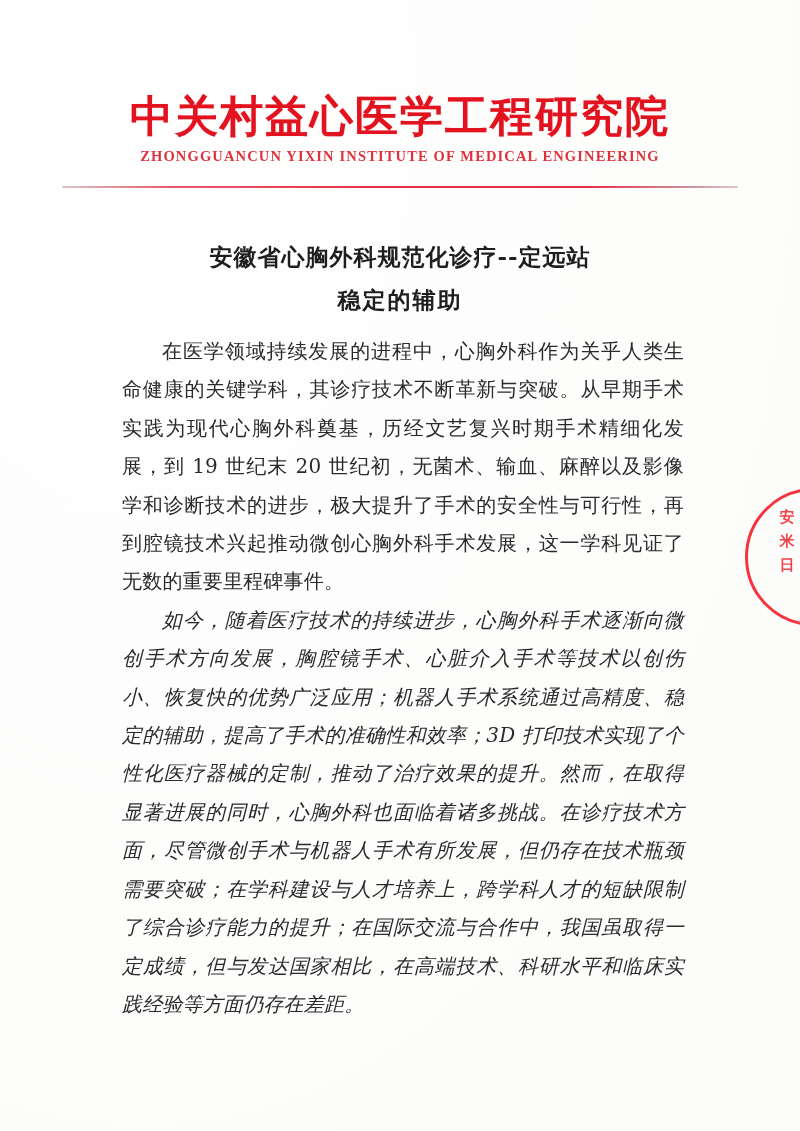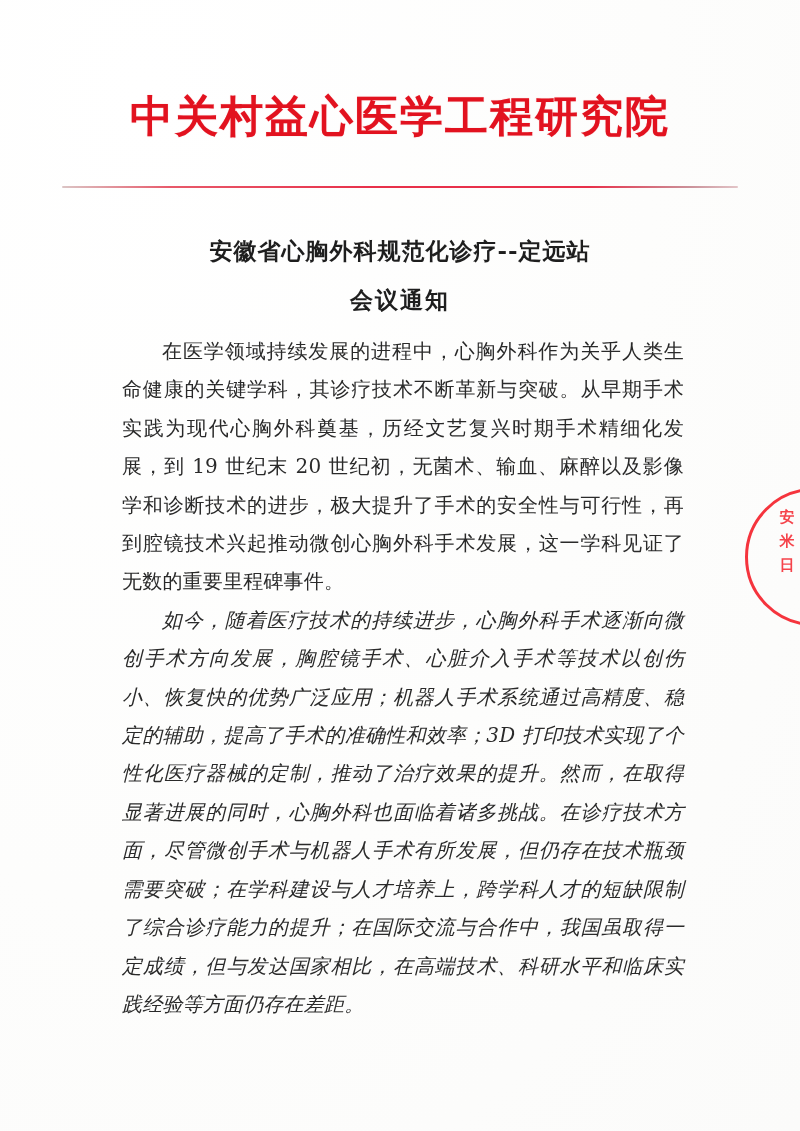--- a/index.html
+++ b/index.html
@@ -69,21 +69,21 @@
       #e8304a 46%,
       #e8304a 78%,
       rgba(190,120,130,0.8) 93%,
       rgba(210,160,165,0.6) 100%);
     border-radius: 1px;
   }
 
   
   .doc-title {
     position: absolute;
-    top: 239px;
+    top: 245px;
     left: 0;
     width: 800px;
     text-align: center;
     font-family: "DejaVu Serif", "Liberation Serif", serif;
     font-size: 23px;
     font-weight: 700;
     color: #1e1e1e;
     letter-spacing: 1px;
     line-height: 1.0;
   }
@@ -160,27 +160,28 @@
 </style>
 </head>
 <body>
 
 <div class="page">
 
   <div class="paper-tint"></div>
 
   <div class="letterhead">
     <div class="org-name-cn">中关村益心医学工程研究院</div>
+    <div class="org-name-en">ZHONGGUANCUN YIXIN INSTITUTE OF MEDICAL ENGINEERING</div>
   </div>
 
   <div class="header-rule"></div>
 
   <div class="doc-title">安徽省心胸外科规范化诊疗--定远站</div>
 
-  <div class="doc-subtitle">会议通知</div>
+  <div class="doc-subtitle">稳定的辅助</div>
 
   <div class="body-block">
     <p class="para">在医学领域持续发展的进程中，心胸外科作为关乎人类生命健康的关键学科，其诊疗技术不断革新与突破。从早期手术实践为现代心胸外科奠基，历经文艺复兴时期手术精细化发展，到 19 世纪末 20 世纪初，无菌术、输血、麻醉以及影像学和诊断技术的进步，极大提升了手术的安全性与可行性，再到腔镜技术兴起推动微创心胸外科手术发展，这一学科见证了无数的重要里程碑事件。</p>
     <p class="para">如今，随着医疗技术的持续进步，心胸外科手术逐渐向微创手术方向发展，胸腔镜手术、心脏介入手术等技术以创伤小、恢复快的优势广泛应用；机器人手术系统通过高精度、稳定的辅助，提高了手术的准确性和效率；3D 打印技术实现了个性化医疗器械的定制，推动了治疗效果的提升。然而，在取得显著进展的同时，心胸外科也面临着诸多挑战。在诊疗技术方面，尽管微创手术与机器人手术有所发展，但仍存在技术瓶颈需要突破；在学科建设与人才培养上，跨学科人才的短缺限制了综合诊疗能力的提升；在国际交流与合作中，我国虽取得一定成绩，但与发达国家相比，在高端技术、科研水平和临床实践经验等方面仍存在差距。</p>
   </div>
 
   <div class="seal"></div>
   <div class="seal-text">安
 米
 日</div>

